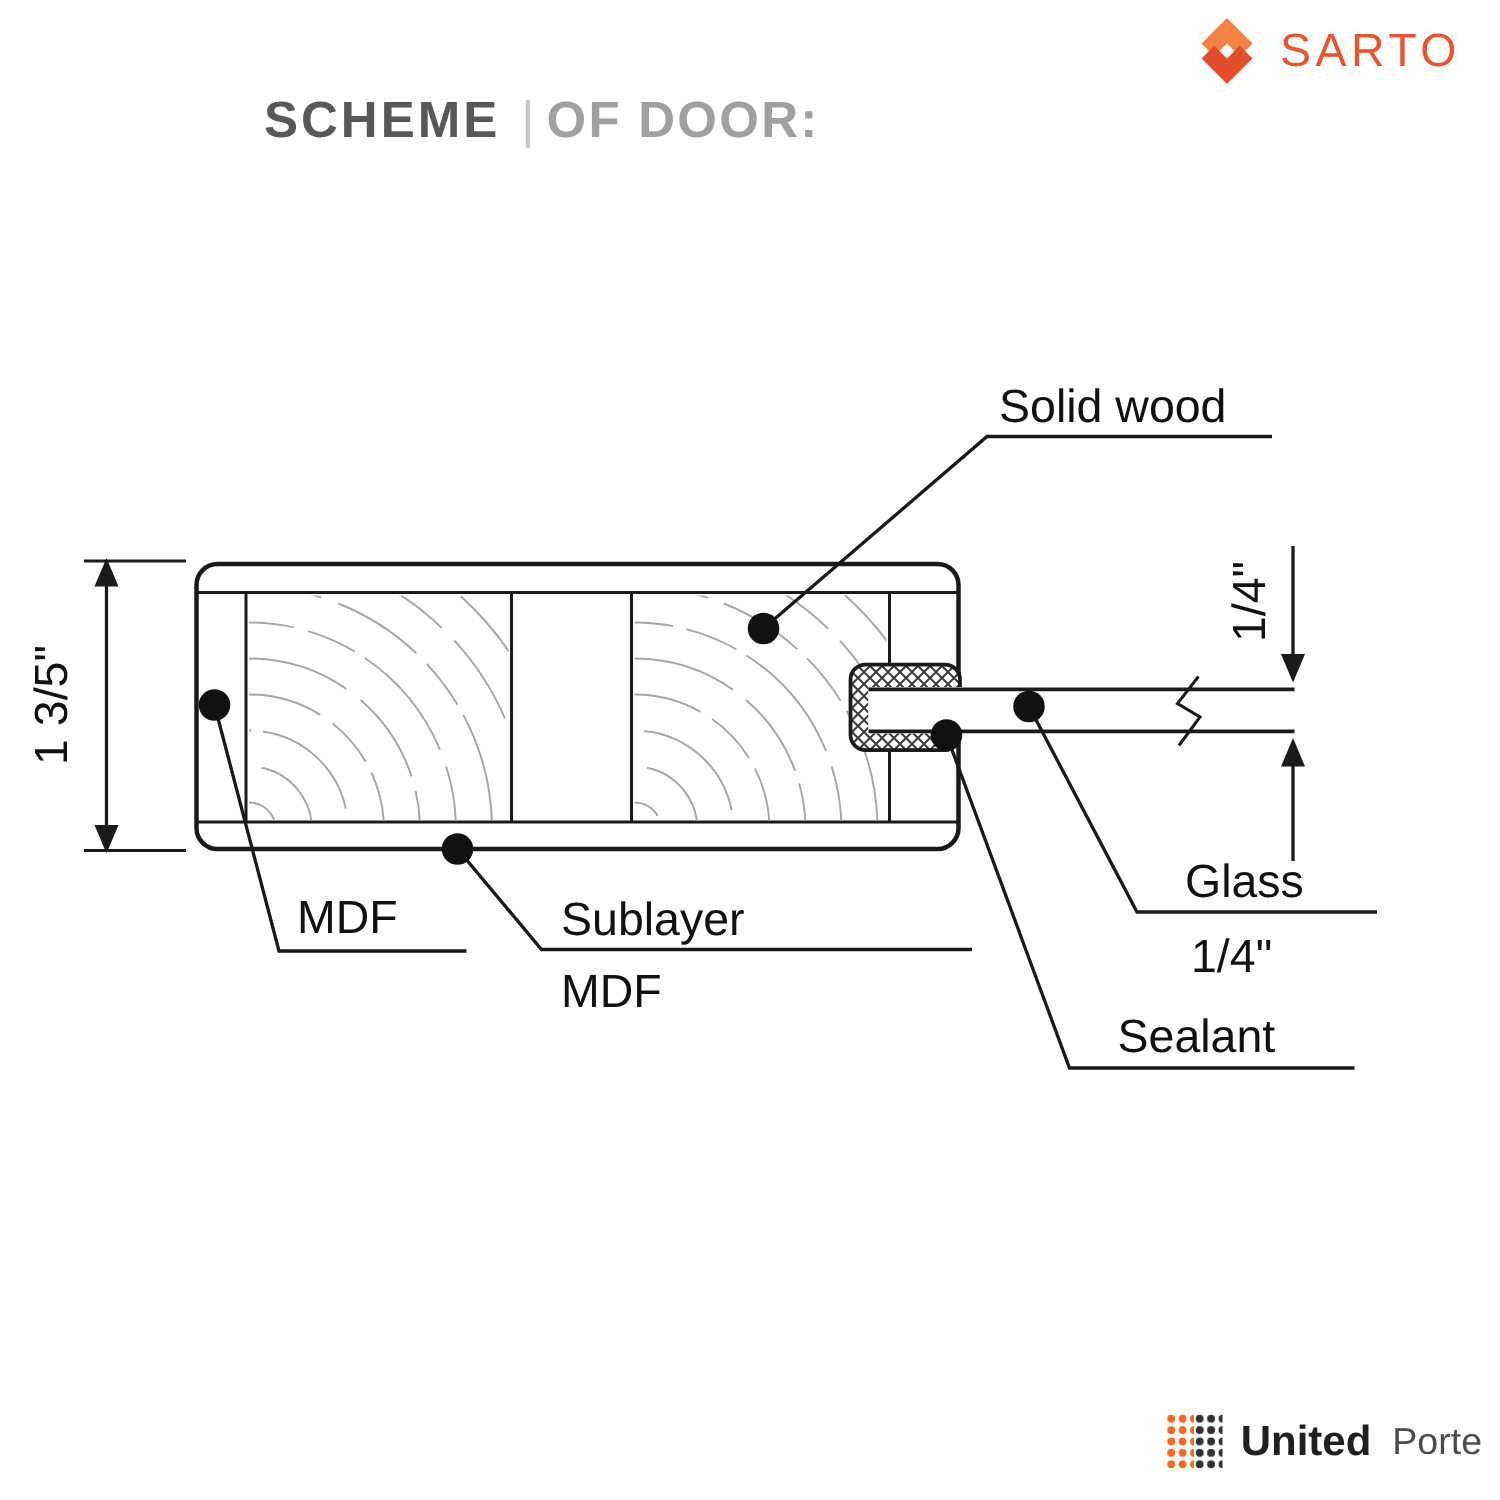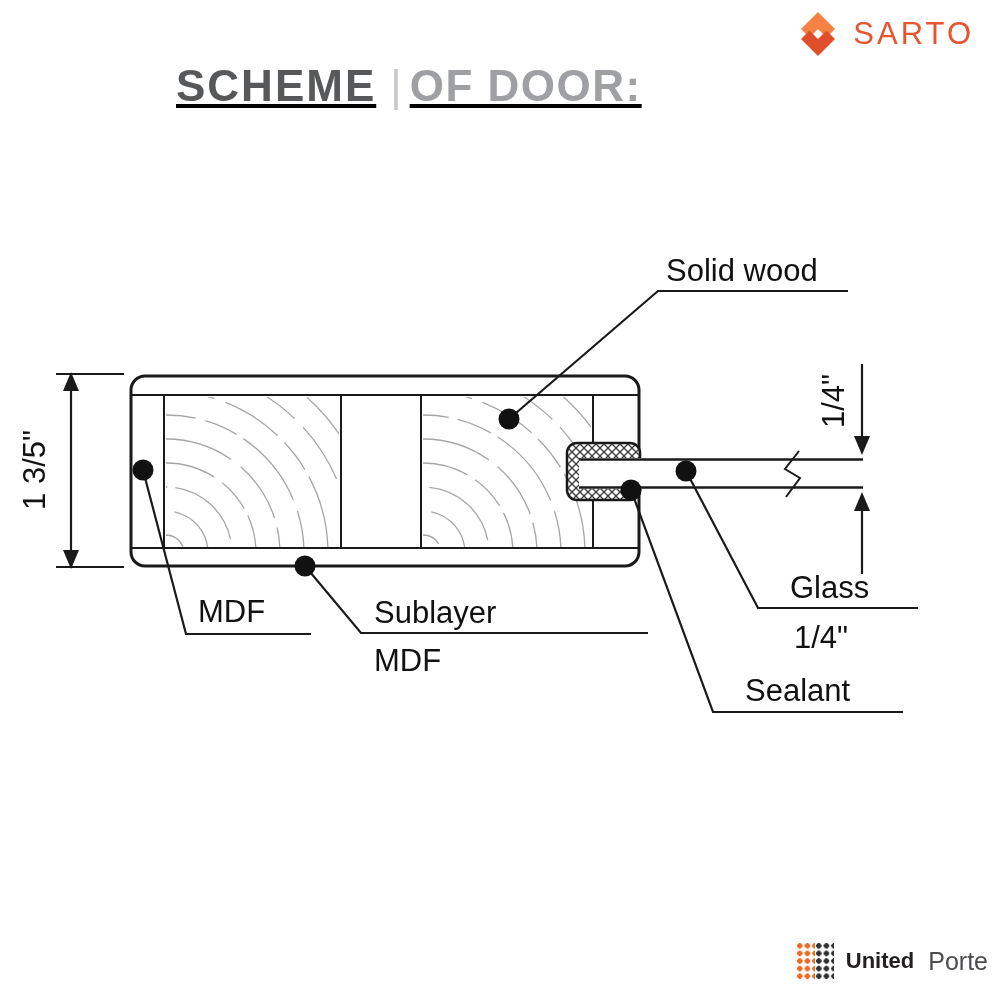--- a/index.html
+++ b/index.html
@@ -8,21 +8,21 @@
     width:1000px; height:1000px;
     font-family:"Liberation Sans", sans-serif;
     position:relative;
     overflow:hidden;
   }
   .page { position:relative; width:1000px; height:1000px; background:#fff; }
 
   
   .title {
     position:absolute; left:176px; top:62px;
-    font-size:44px; line-height:1.1; white-space:nowrap;text-decoration:underline;
+    font-size:34px; line-height:1.1; white-space:nowrap;
   }
   .t-bold { font-weight:bold; color:#57585a; letter-spacing:2px; }
   .t-sep  { color:#c7c8ca; font-weight:normal; margin:0 8px 0 14px; }
   .t-light{ color:#9ea0a3; letter-spacing:1.5px; }
 
   
   .sarto {
     position:absolute; right:26px; top:10px;
     display:flex; align-items:center; gap:14px;
   }
@@ -37,21 +37,21 @@
     position:absolute; right:12px; bottom:20px;
     display:flex; align-items:center; gap:12px;
   }
   .up-icon { position:relative; width:38px; height:38px; flex:0 0 auto; }
   .up-icon .dots-left, .up-icon .dots-right {
     position:absolute; top:0; height:100%; width:50%;
     background-size:7.6px 7.6px;
   }
   .up-icon .dots-left  { left:0;  background-image:radial-gradient(circle at 3.8px 3.8px, #f26a22 2.5px, transparent 2.9px); }
   .up-icon .dots-right { right:0; background-image:radial-gradient(circle at 3.8px 3.8px, #323234 2.5px, transparent 2.9px); }
-  .up-bold  { font-size:22px; font-weight:bold; color:#221f20; }
+  .up-bold  { font-size:28px; font-weight:bold; color:#221f20; }
   .up-light { font-size:25px; color:#4b4c4e; margin-left:2px; }
 </style>
 </head>
 <body>
 
 <div class="page">
 
   <h1 class="title">
     <span class="t-bold">SCHEME</span><span class="t-sep">|</span><span class="t-light">OF DOOR:</span>
   </h1>

